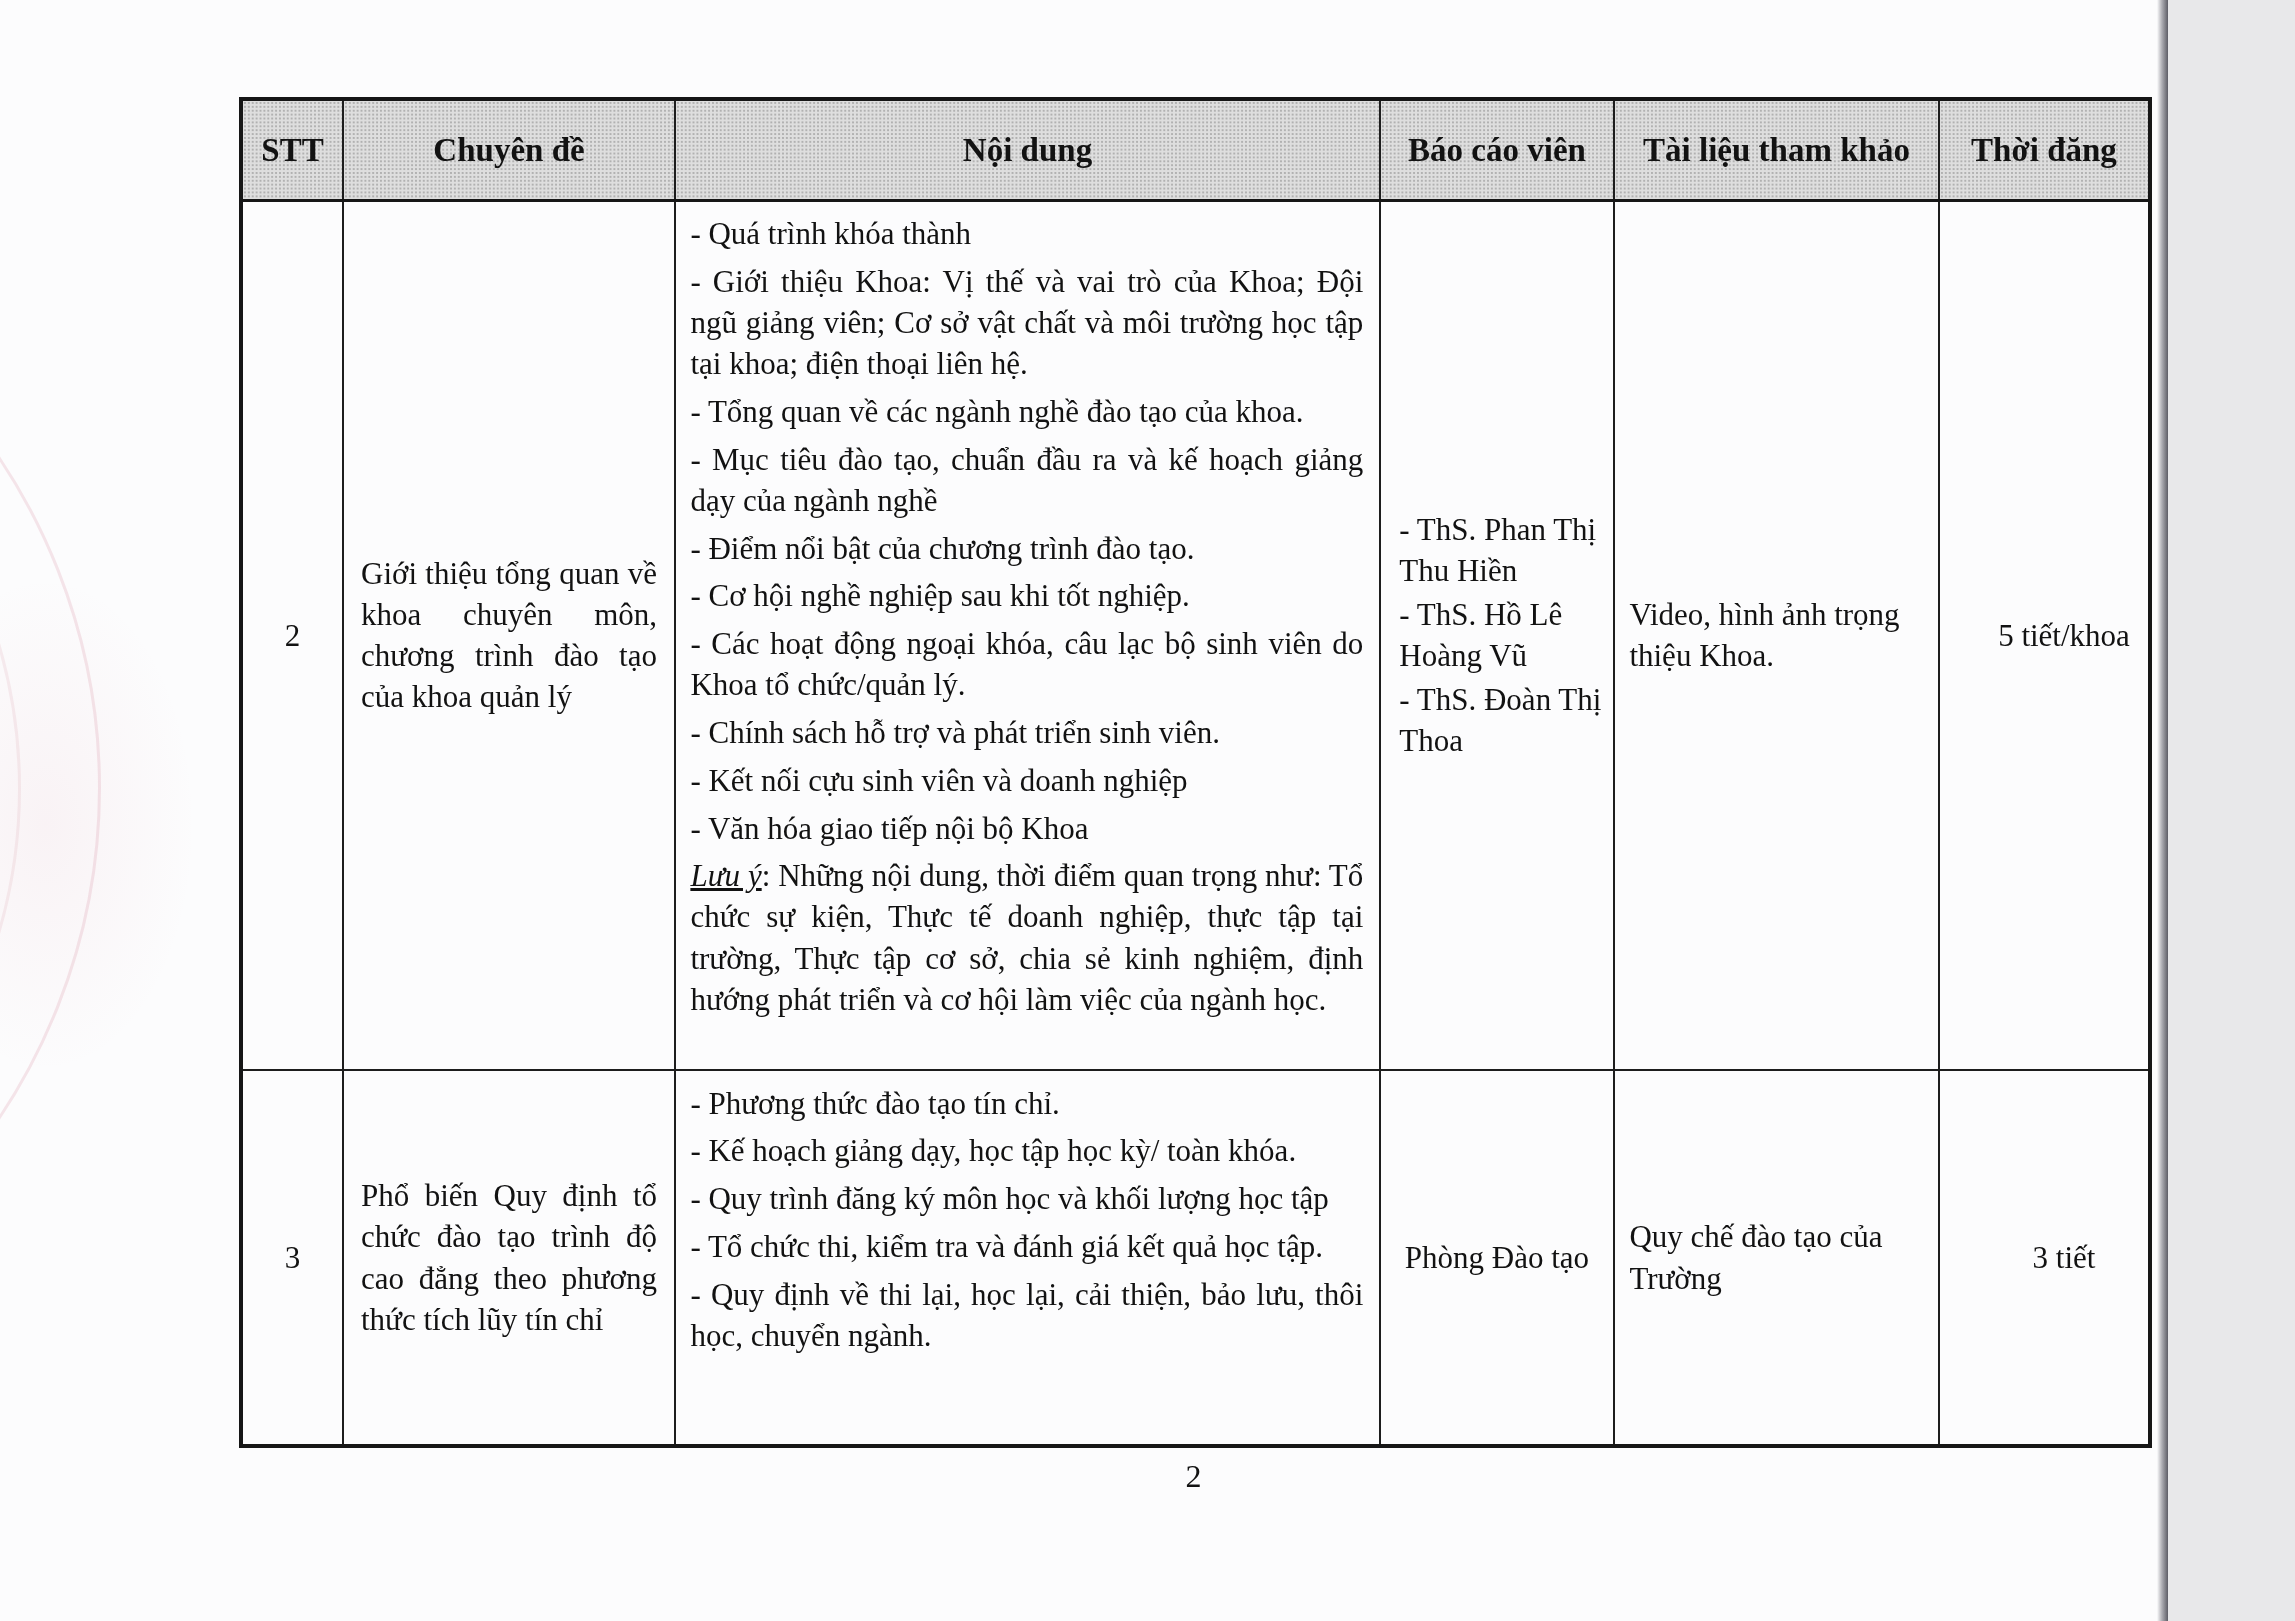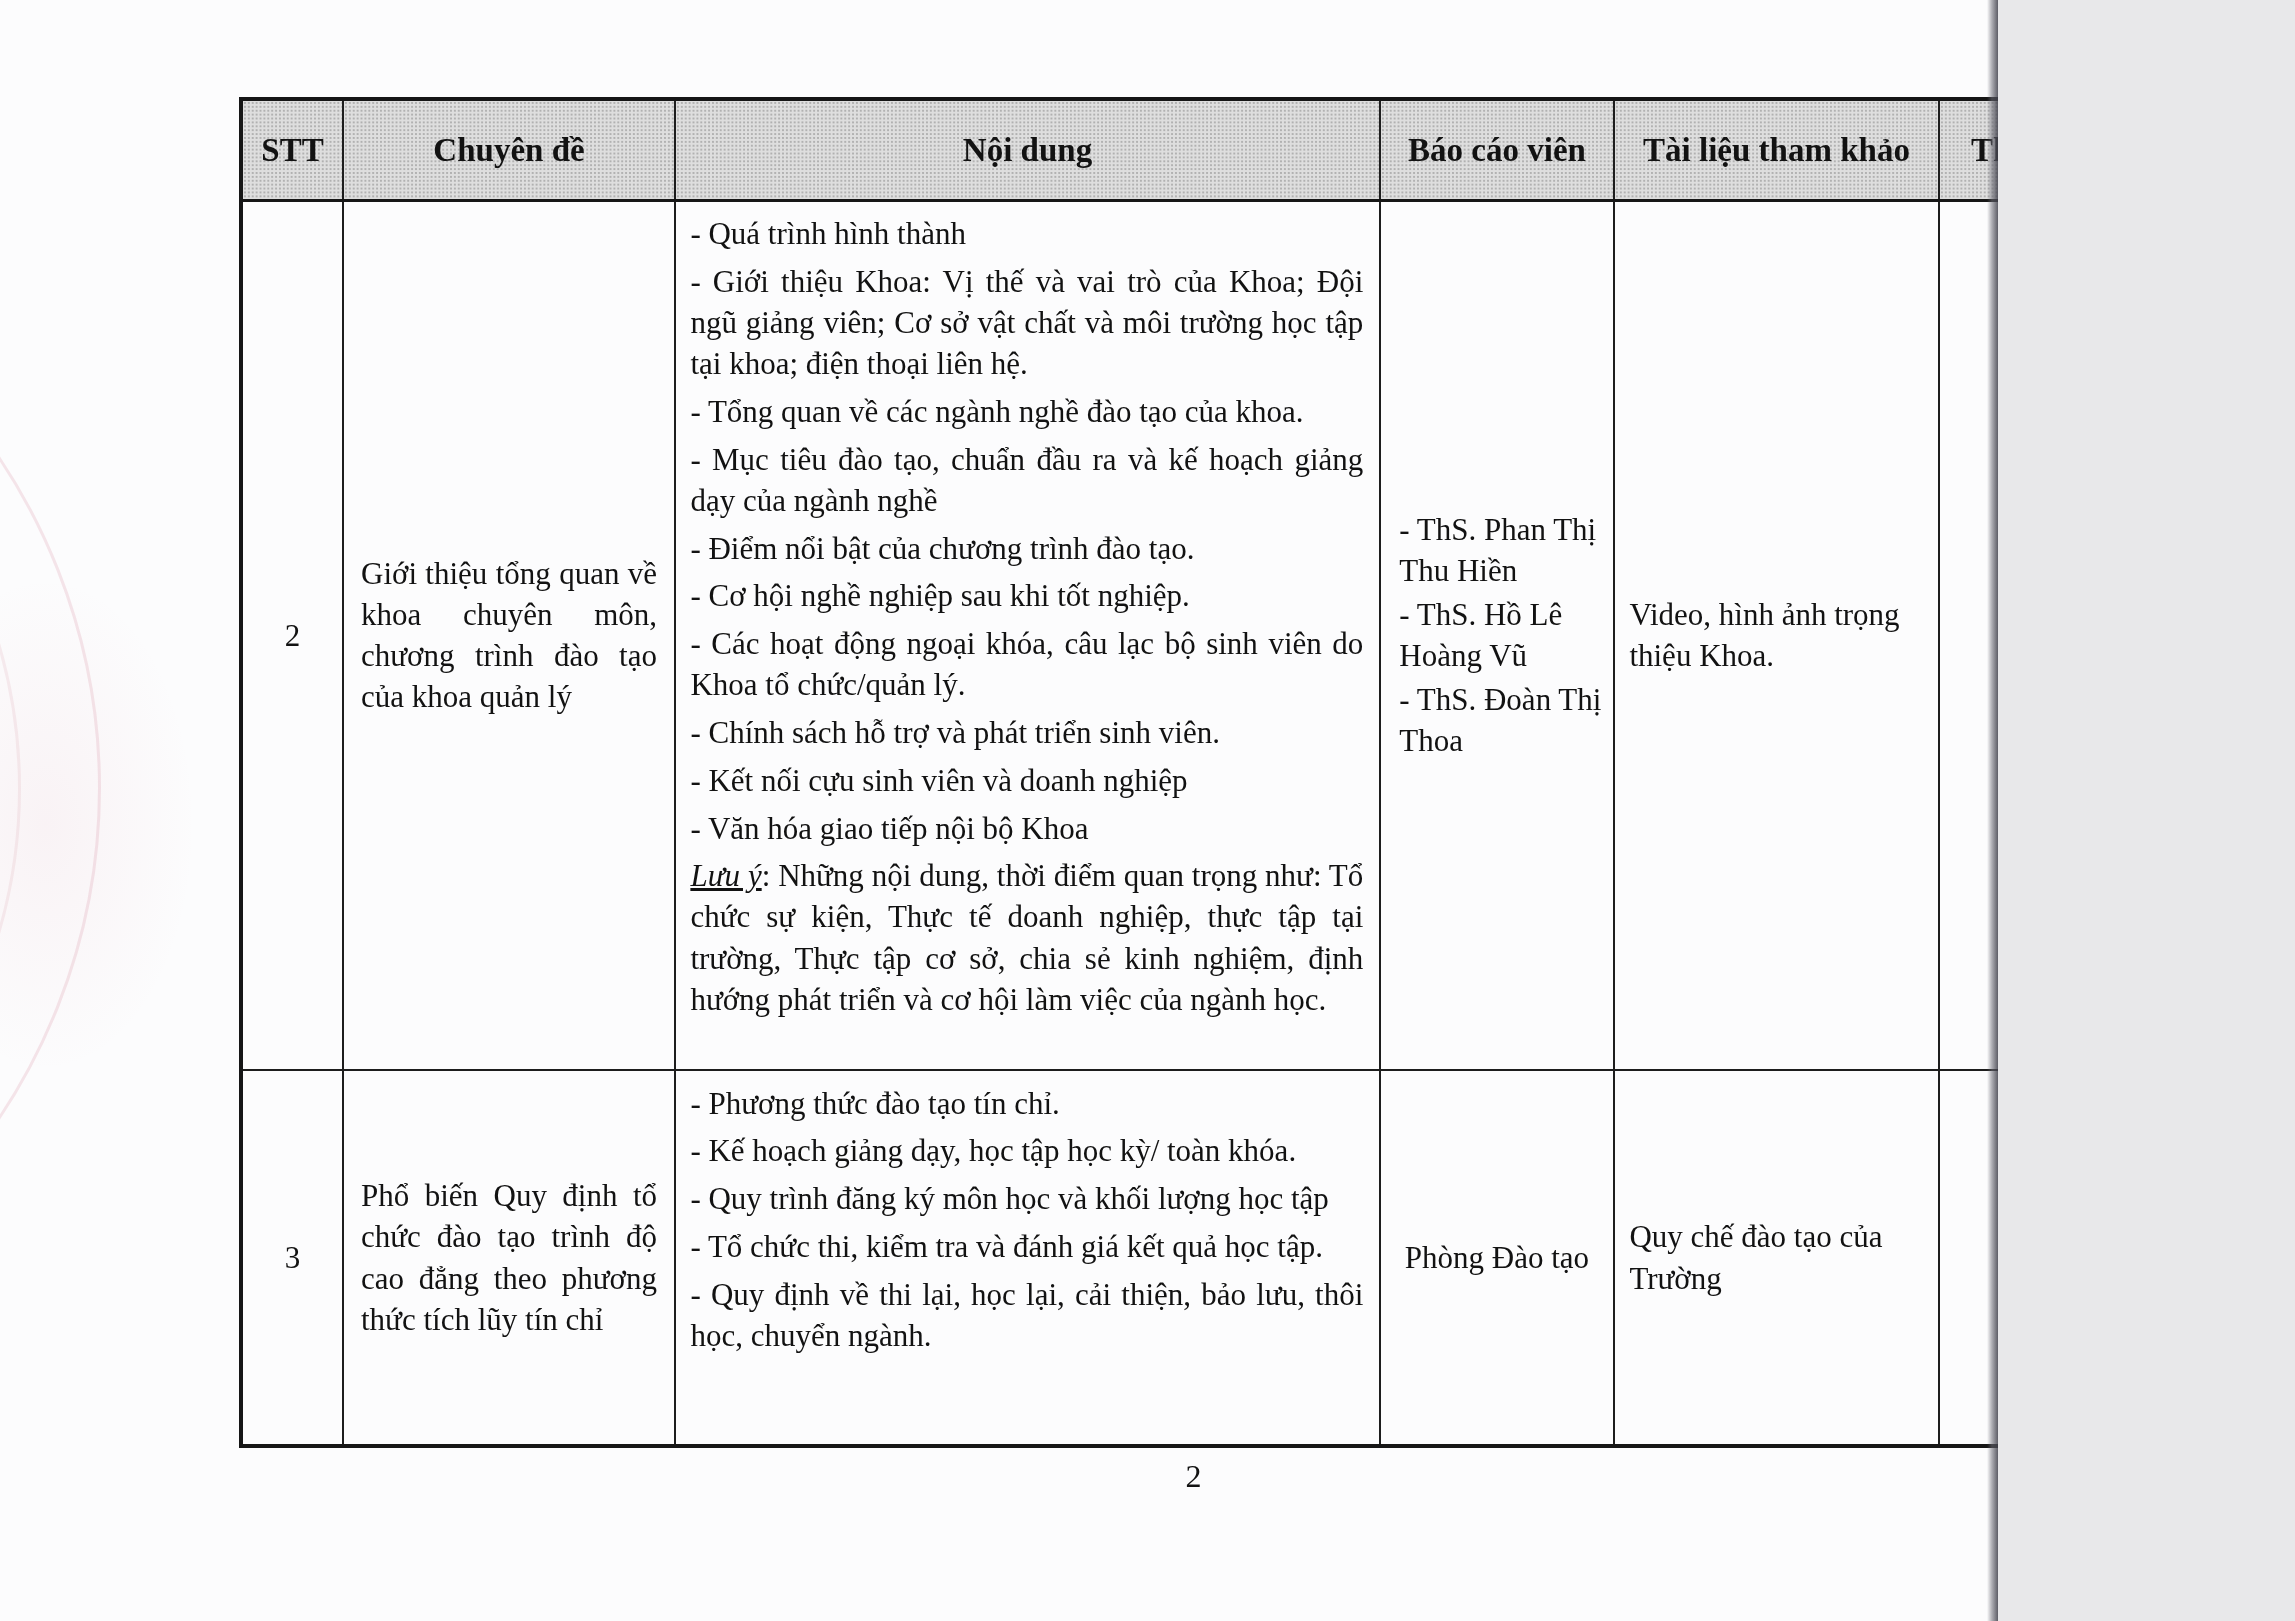--- a/index.html
+++ b/index.html
@@ -1,19 +1,19 @@
 <!DOCTYPE html>
 <html lang="vi" style="--header-bg: #dedede; --stamp-pink: #cc6a80; --border-dark: #161616;font-size:10.5px"><head>
 <meta charset="utf-8">
 <style>
   html, body { margin: 0; padding: 0; }
   body { background: #e8e8ea; }
   .page {
     position: relative;
-    width: 1998px;
+    width: 2168px;
     height: 1622px;
     background: #fcfcfd;
     overflow: hidden;
     font-family: "Liberation Serif", "DejaVu Serif", serif;
     color: #121212;
   }
 
   
   .stamp-circle { position: absolute; border-radius: 50%; pointer-events: none; }
   .stamp-c1 { left: -1087px; top: 194px; width: 1182px; height: 1182px;
@@ -114,21 +114,21 @@
       </tr>
     </thead>
     <tbody>
       <tr class="row-2">
         <td class="cell-stt">2</td>
         <td class="cell-topic">
           <div class="topic">Giới thiệu tổng quan về khoa chuyên môn, chương trình đào tạo của khoa quản lý</div>
         </td>
         <td class="cell-content">
           <div>
-              <div class="para">- Quá trình hình thành</div>
+              <div class="para">- Quá trình khóa thành</div>
               <div class="para">- Giới thiệu Khoa: Vị thế và vai trò của Khoa; Đội ngũ giảng viên; Cơ sở vật chất và môi trường học tập tại khoa; điện thoại liên hệ.</div>
               <div class="para">- Tổng quan về các ngành nghề đào tạo của khoa.</div>
               <div class="para">- Mục tiêu đào tạo, chuẩn đầu ra và kế hoạch giảng dạy của ngành nghề</div>
               <div class="para">- Điểm nổi bật của chương trình đào tạo.</div>
               <div class="para">- Cơ hội nghề nghiệp sau khi tốt nghiệp.</div>
               <div class="para">- Các hoạt động ngoại khóa, câu lạc bộ sinh viên do Khoa tổ chức/quản lý.</div>
               <div class="para">- Chính sách hỗ trợ và phát triển sinh viên.</div>
               <div class="para">- Kết nối cựu sinh viên và doanh nghiệp</div>
               <div class="para">- Văn hóa giao tiếp nội bộ Khoa</div>
             </div>

